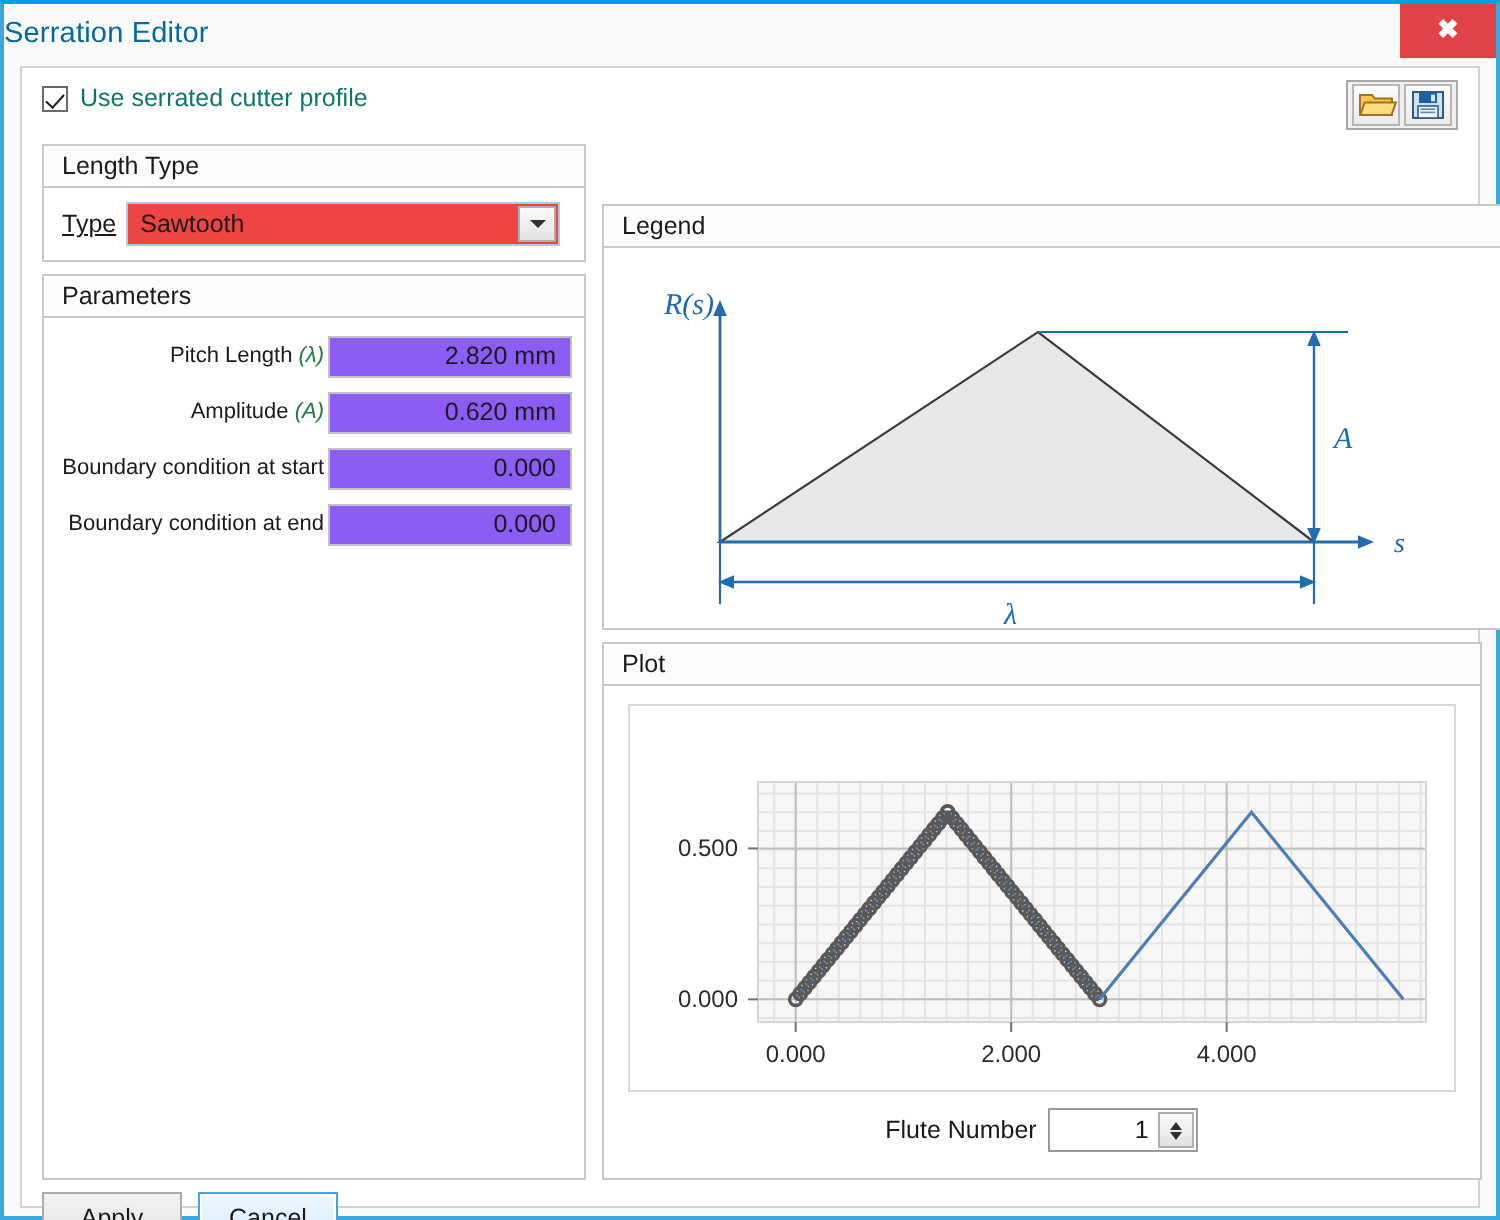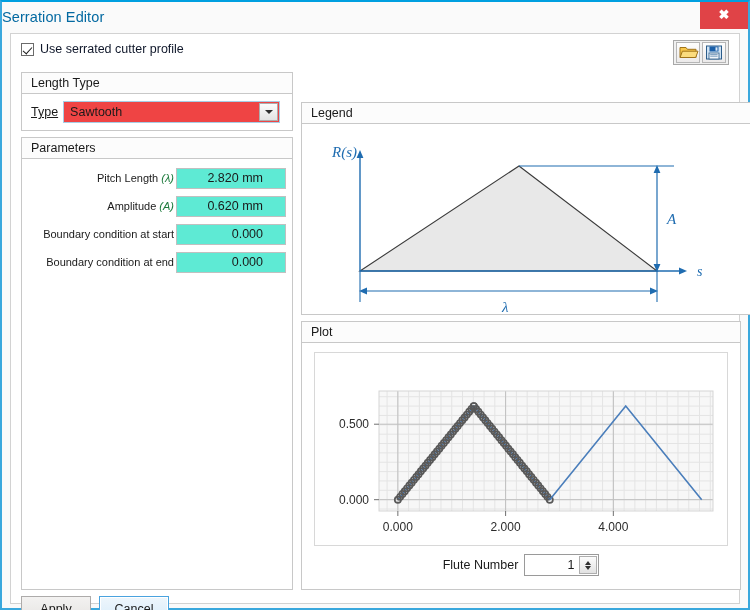--- a/index.html
+++ b/index.html
@@ -86,21 +86,21 @@
   }
   .cbox::after {
     content: "";
     position: absolute;
     left: 3px; top: 1px;
     width: 4px; height: 8px;
     border: solid #1c1c1c;
     border-width: 0 1.6px 1.6px 0;
     transform: rotate(42deg);
   }
-  #use-profile-label { font-size: 12.5px; color: #0f172a; }
+  #use-profile-label { font-size: 12.5px; color: #0f766e; }
 
   #toolbar {
     position: absolute;
     right: 10px; top: 6px;
     display: flex;
     border: 1px solid #a8a8a8;
     background: #f0f0f0;
     padding: 1px;
   }
   .tbtn {
@@ -170,25 +170,25 @@
     display: flex; align-items: center; justify-content: flex-end;
   }
   .plabel {
     font-size: 11px;
     color: #1a1a1a;
     white-space: nowrap;
     margin-right: 2px;
   }
   .sym { color: #1d7a3c; font-style: italic; }
   .pfield {
-    width: 110px; height: 21px;
+    width: 122px; height: 21px;
     border: 1px solid #c0c0c0;
-    background: #5eead4;
+    background: #8b5cf6;
     text-align: right;
-    padding-right: 22px;
+    padding-right: 7px;
     font-size: 12.5px;
     line-height: 19px;
     color: #1a1a1a;
     flex: none;
     cursor: text;
   }
 
   
   #grp-legend { left: 290px; top: 68px; width: 496px; height: 213px; }
   #grp-plot   { left: 290px; top: 287px; width: 440px; height: 269px; }

